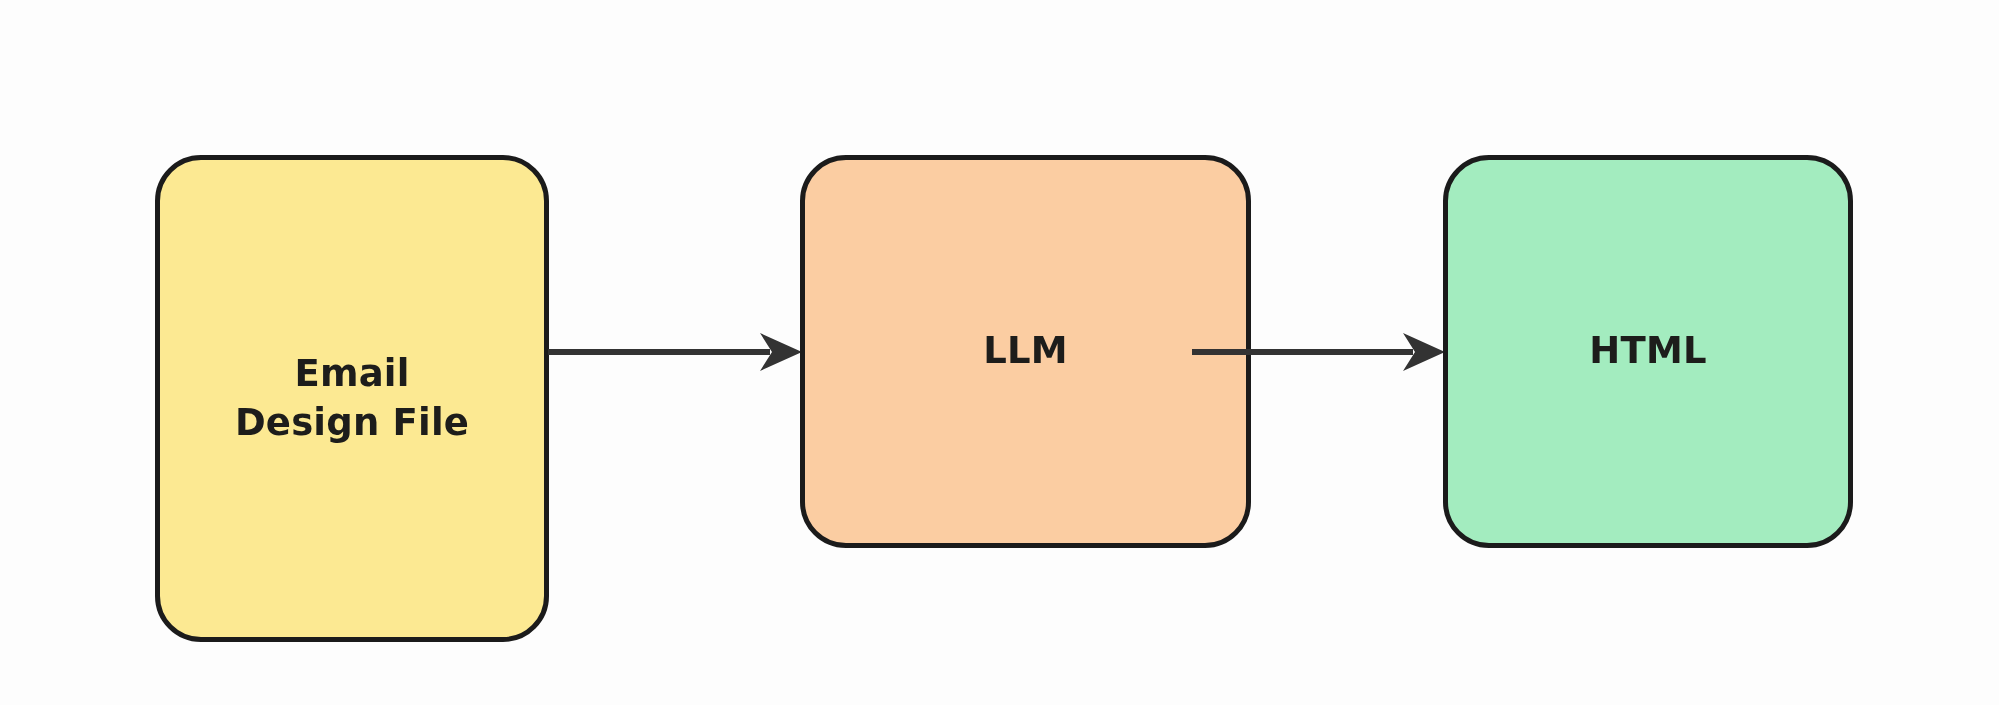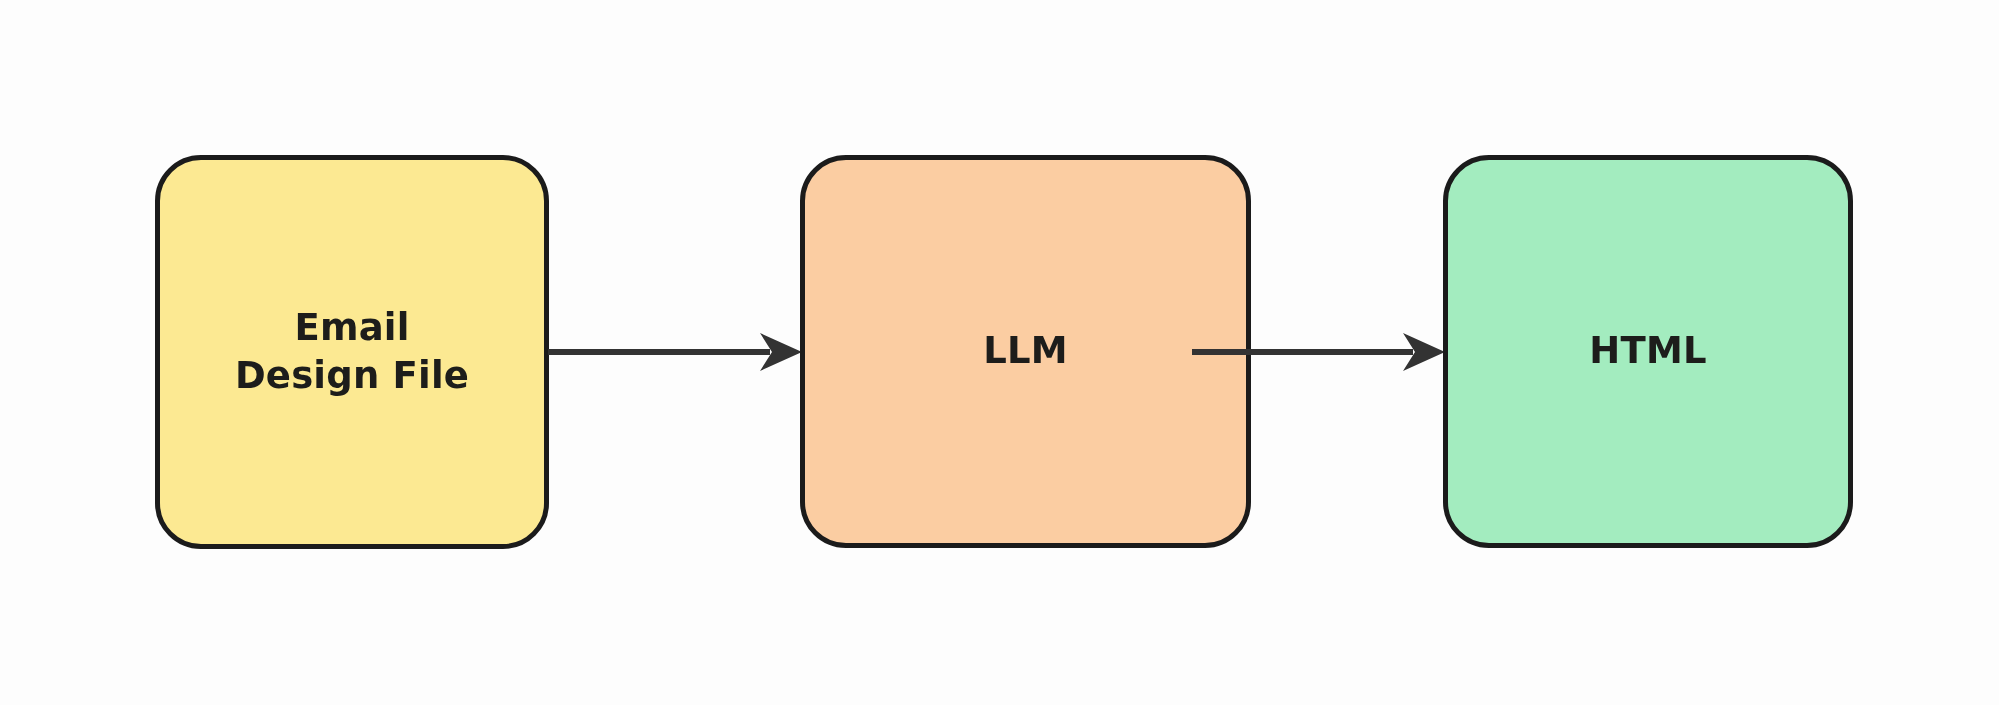--- a/index.html
+++ b/index.html
@@ -40,21 +40,21 @@
     color: #1d1d1b;
     letter-spacing: 0.2px;
     padding: 0 34px;
     user-select: none;
   }
 
   #node-email-design-file {
     left: 155px;
     top: 155px;
     width: 394px;
-    height: 394px;
+    height: 487px;
     background: #fce992;
   }
   #node-email-design-file .node-label {
     max-width: 250px;
   }
 
   #node-llm {
     left: 800px;
     top: 155px;
     width: 451px;

